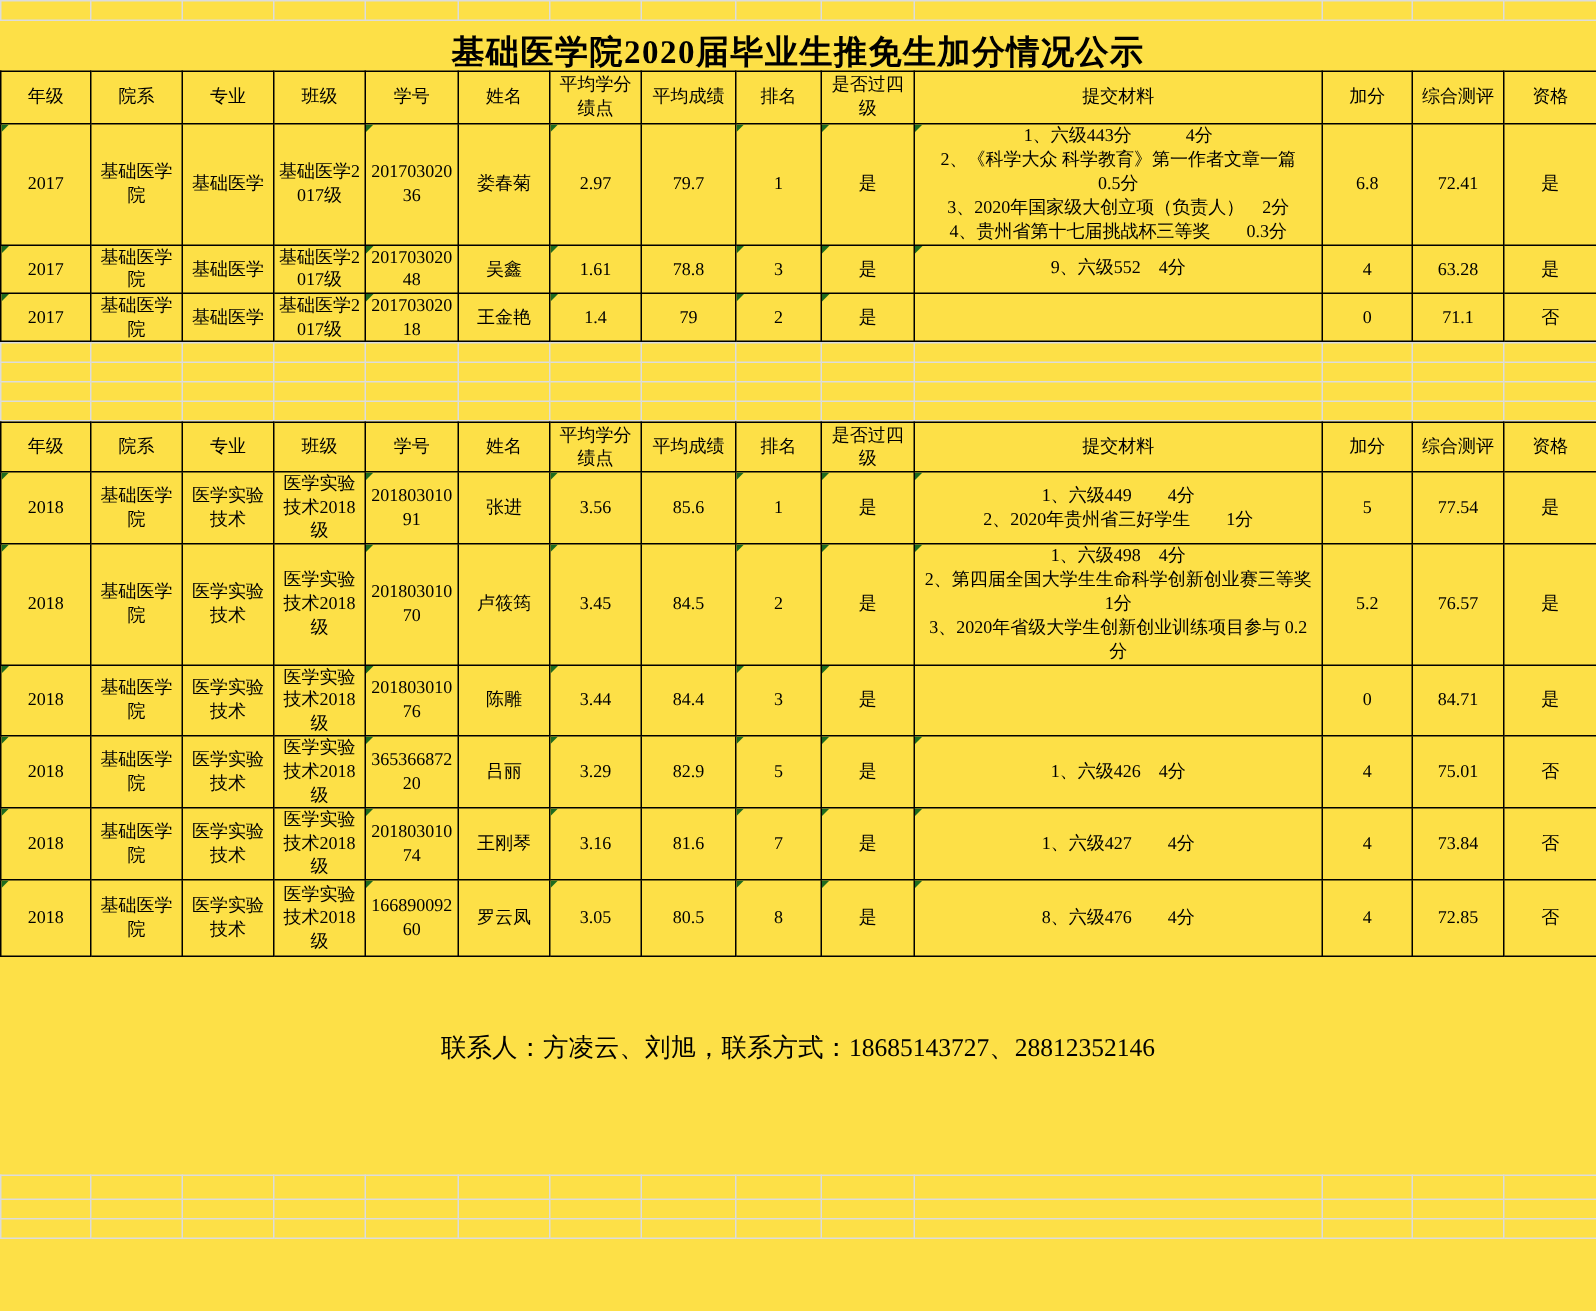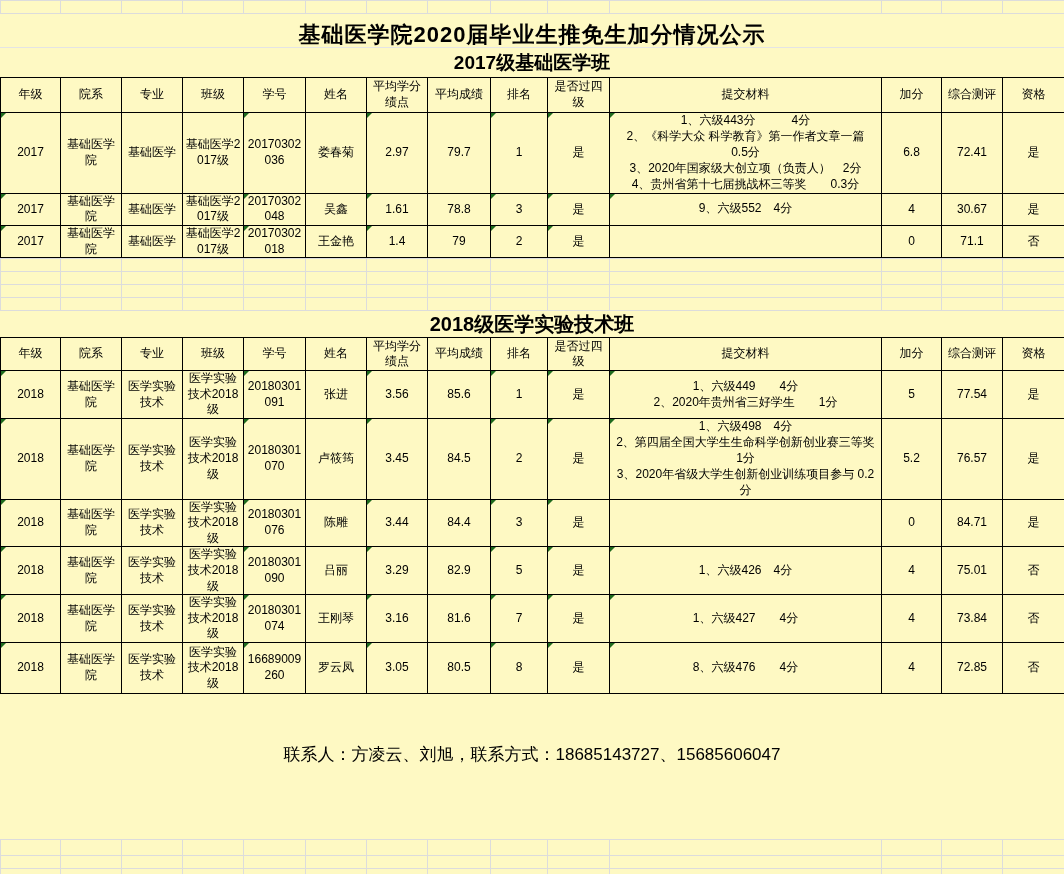--- a/index.html
+++ b/index.html
@@ -1,18 +1,18 @@
 <!DOCTYPE html>
 <html><head>
 <meta charset="utf-8">
 <style>
   html,body { margin:0; padding:0; background:#ffffff; }
   .sheet {
-    width:1064px; height:874px; background:#fef9c3; color:#000;
-    font-family:Liberation Sans, sans-serif;
+    width:1064px; height:874px; background:#fde047; color:#000;
+    font-family:Liberation Serif, serif;
     overflow:hidden; position:relative;
   }
   table { border-collapse:collapse; table-layout:fixed; width:1064px; }
   
   .grid-table td { border:1px solid #dcdcdc; padding:0; height:12px; }
   
   .data-table th, .data-table td {
     border:1px solid #000; text-align:center; vertical-align:middle;
     font-size:12px; font-weight:normal; padding:0 1px; position:relative;
     line-height:1.3; overflow:hidden; word-break:break-all;
@@ -79,21 +79,20 @@
           <td></td>
           <td></td>
           <td></td>
           <td></td>
         </tr>
       </tbody>
   </table>
 
   <div class="main-title">基础医学院2020届毕业生推免生加分情况公示</div>
 
-  <div class="sub-title">2017级基础医学班</div>
 
   <table class="data-table">
       <colgroup>
         <col style="width: 60px;">
         <col style="width: 61px;">
         <col style="width: 61px;">
         <col style="width: 61px;">
         <col style="width: 62px;">
         <col style="width: 61px;">
         <col style="width: 61px;">
@@ -150,21 +149,21 @@
           <td>基础医学</td>
           <td>基础医学2017级</td>
           <td class="tri">20170302048</td>
           <td>吴鑫</td>
           <td class="tri">1.61</td>
           <td>78.8</td>
           <td class="tri">3</td>
           <td class="tri">是</td>
           <td class="materials tri">9、六级552　4分</td>
           <td>4</td>
-          <td>30.67</td>
+          <td>63.28</td>
           <td>是</td>
         </tr>
         <tr style="height: 28px;">
           <td class="tri">2017</td>
           <td>基础医学院</td>
           <td>基础医学</td>
           <td>基础医学2017级</td>
           <td class="tri">20170302018</td>
           <td>王金艳</td>
           <td class="tri">1.4</td>
@@ -257,21 +256,20 @@
           <td></td>
           <td></td>
           <td></td>
           <td></td>
           <td></td>
           <td></td>
         </tr>
       </tbody>
   </table>
 
-  <div class="sub-title2">2018级医学实验技术班</div>
 
   <table class="data-table">
       <colgroup>
         <col style="width: 60px;">
         <col style="width: 61px;">
         <col style="width: 61px;">
         <col style="width: 61px;">
         <col style="width: 62px;">
         <col style="width: 61px;">
         <col style="width: 61px;">
@@ -353,21 +351,21 @@
           <td class="materials"></td>
           <td>0</td>
           <td>84.71</td>
           <td>是</td>
         </tr>
         <tr style="height: 45px;">
           <td class="tri">2018</td>
           <td>基础医学院</td>
           <td>医学实验技术</td>
           <td>医学实验技术2018级</td>
-          <td class="tri">20180301090</td>
+          <td class="tri">36536687220</td>
           <td>吕丽</td>
           <td class="tri">3.29</td>
           <td>82.9</td>
           <td class="tri">5</td>
           <td class="tri">是</td>
           <td class="materials tri">1、六级426　4分</td>
           <td>4</td>
           <td>75.01</td>
           <td>否</td>
         </tr>
@@ -400,21 +398,21 @@
           <td class="tri">是</td>
           <td class="materials tri">8、六级476　　4分</td>
           <td>4</td>
           <td>72.85</td>
           <td>否</td>
         </tr>
       </tbody>
   </table>
 
   <div class="footer">
-    <div class="fline">联系人：方凌云、刘旭，联系方式：18685143727、15685606047</div>
+    <div class="fline">联系人：方凌云、刘旭，联系方式：18685143727、28812352146</div>
   </div>
 
   <table class="grid-table">
       <colgroup>
         <col style="width: 60px;">
         <col style="width: 61px;">
         <col style="width: 61px;">
         <col style="width: 61px;">
         <col style="width: 62px;">
         <col style="width: 61px;">

